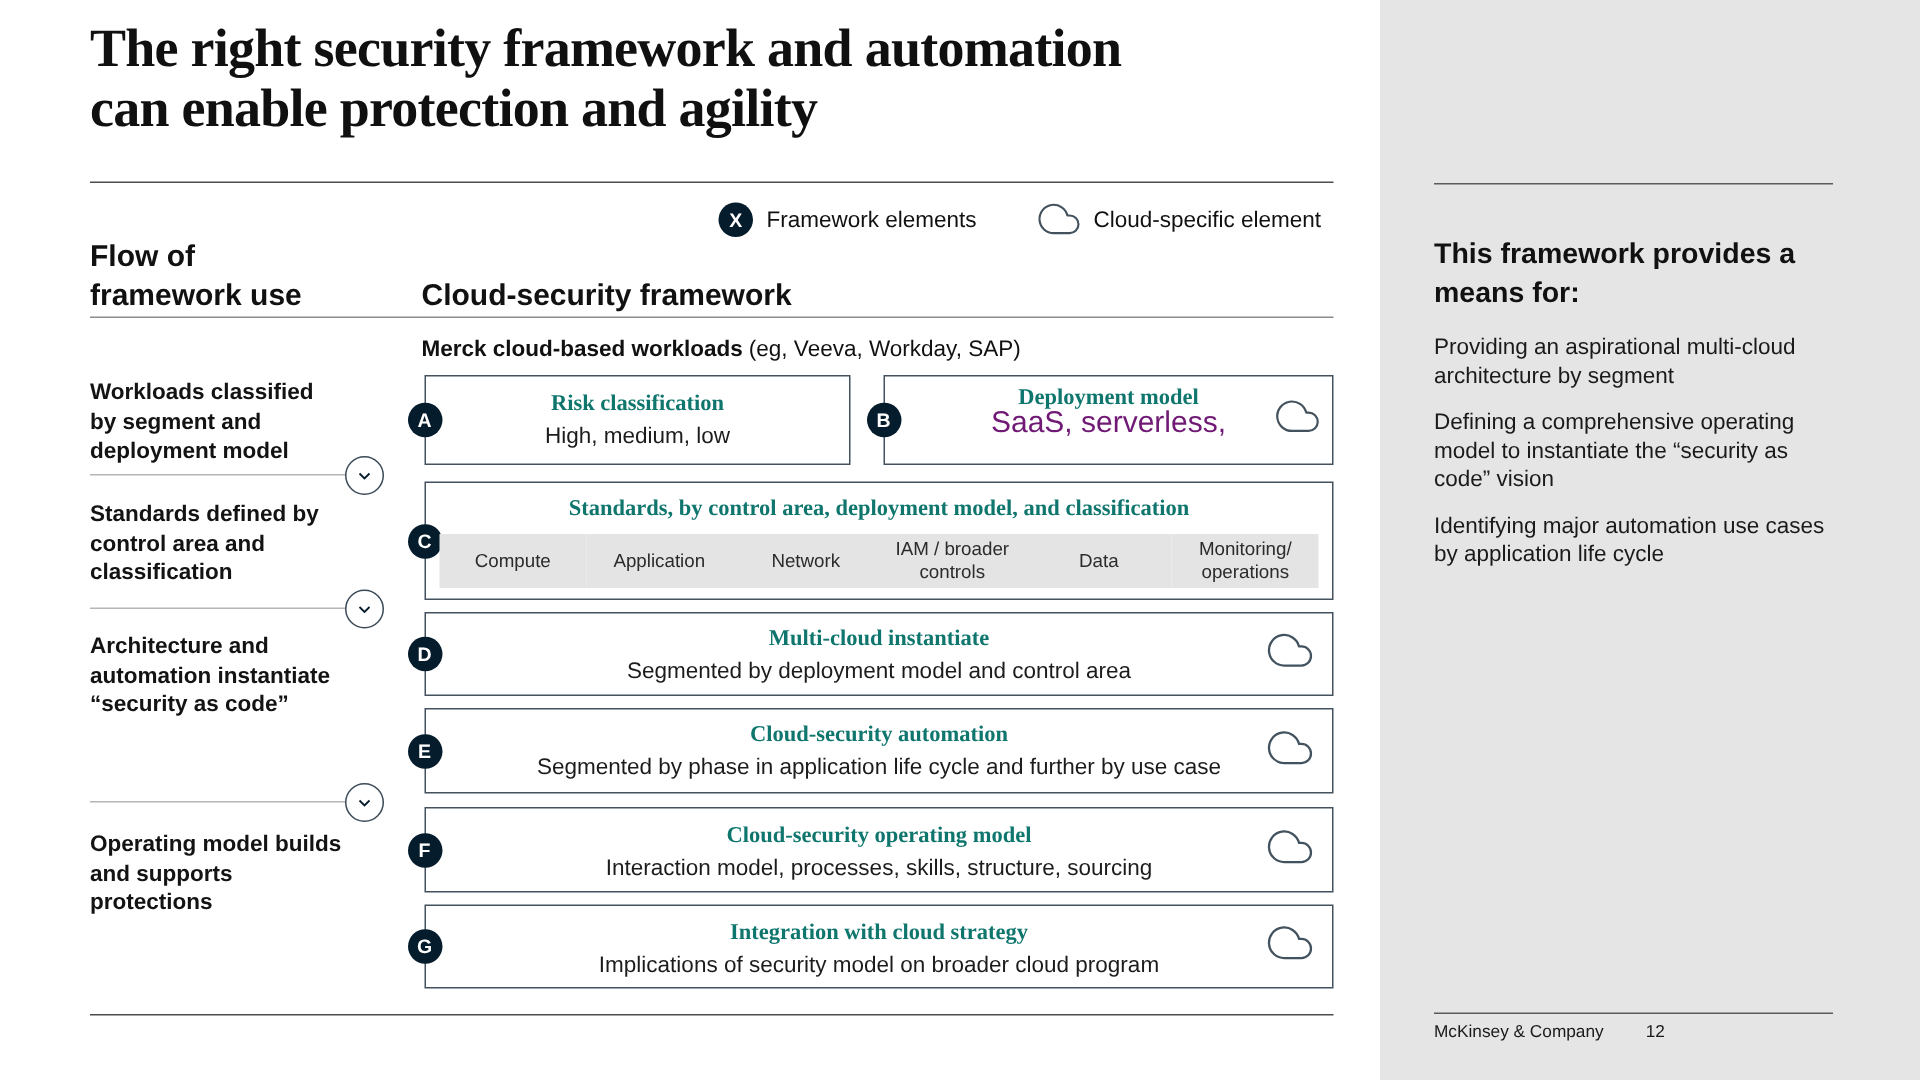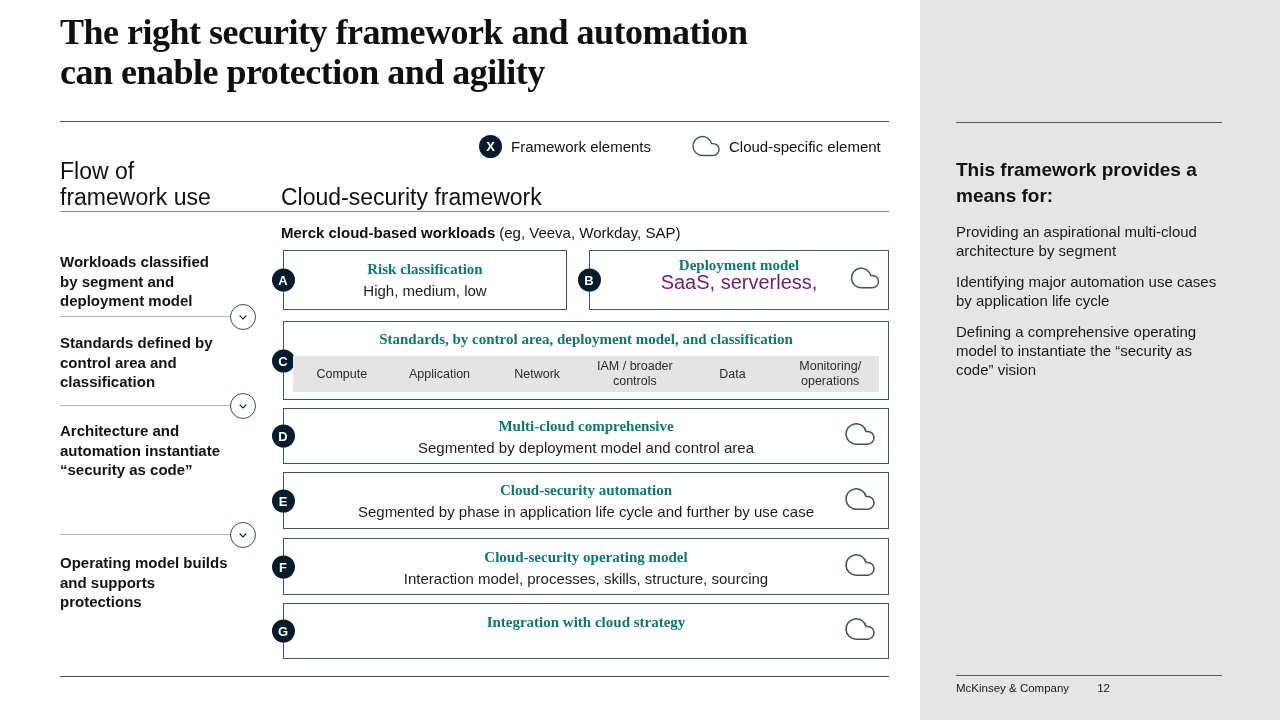--- a/index.html
+++ b/index.html
@@ -22,21 +22,21 @@
   .rule-light{border-top:1px solid #b5b5b5;}
 
   
   .legend-label{font-size:15px;color:#111;}
   .badge{
     width:23px;height:23px;border-radius:50%;background:#051c2c;color:#fff;
     font-weight:bold;font-size:13px;display:flex;align-items:center;justify-content:center;
   }
 
   
-  .col-header{font-weight:normal;font-size:23px;line-height:26px;color:#111;}
+  .col-header{font-weight:bold;font-size:20px;line-height:26px;color:#111;}
 
   
   .flow-item{font-weight:bold;font-size:15px;line-height:19.5px;color:#131313;width:168px;}
   .chev-circle{
     width:26px;height:26px;border-radius:50%;background:#fff;border:1px solid #3c4a57;
     display:flex;align-items:center;justify-content:center;box-sizing:border-box;
   }
 
   
   .fw-box{
@@ -154,21 +154,21 @@
     <div class="chip">Application</div>
     <div class="chip">Network</div>
     <div class="chip">IAM / broader controls</div>
     <div class="chip">Data</div>
     <div class="chip">Monitoring/ operations</div>
   </div>
 </div>
 
 <div class="abs fw-box" style="left:283px;top:408px;width:606px;height:56px;padding-top:7px;">
   <div class="badge letter">D</div>
-  <div class="box-title">Multi-cloud comprehensive</div>
+  <div class="box-title">Multi-cloud instantiate</div>
   <div class="box-sub">Segmented by deployment model and control area</div>
   <div class="cloud-right">
     <svg width="38" height="28" viewBox="0 0 24 22">
         <path d="M18 9h-1.26A8 8 0 1 0 9 19h9a5 5 0 0 0 0-10z" fill="#fff" stroke="#42525e" stroke-width="1.2" stroke-linejoin="round"></path>
       </svg>
   </div>
 </div>
 
 <div class="abs fw-box" style="left:283px;top:472px;width:606px;height:57px;padding-top:7px;">
   <div class="badge letter">E</div>
@@ -188,33 +188,34 @@
   <div class="cloud-right">
     <svg width="38" height="28" viewBox="0 0 24 22">
         <path d="M18 9h-1.26A8 8 0 1 0 9 19h9a5 5 0 0 0 0-10z" fill="#fff" stroke="#42525e" stroke-width="1.2" stroke-linejoin="round"></path>
       </svg>
   </div>
 </div>
 
 <div class="abs fw-box" style="left:283px;top:603px;width:606px;height:56px;padding-top:8px;">
   <div class="badge letter">G</div>
   <div class="box-title">Integration with cloud strategy</div>
+  <div class="box-sub">Implications of security model on broader cloud program</div>
   <div class="cloud-right">
     <svg width="38" height="28" viewBox="0 0 24 22">
         <path d="M18 9h-1.26A8 8 0 1 0 9 19h9a5 5 0 0 0 0-10z" fill="#fff" stroke="#42525e" stroke-width="1.2" stroke-linejoin="round"></path>
       </svg>
   </div>
 </div>
 
 <div class="abs sidebar">
   <div class="abs rule" style="left:36px;top:122px;width:266px;border-top:1px solid #5a5a5a;"></div>
   <div class="abs sb-heading" style="left:36px;top:157px;width:270px;">This framework provides a means for:</div>
   <div class="abs" style="left:36px;top:222px;width:266px;">
     <p class="sb-para">Providing an aspirational multi-cloud architecture by segment</p>
+    <p class="sb-para">Defining a comprehensive operating model to instantiate the “security as code” vision</p>
     <p class="sb-para">Identifying major automation use cases by application life cycle</p>
-    <p class="sb-para">Defining a comprehensive operating model to instantiate the “security as code” vision</p>
   </div>
   <div class="abs rule" style="left:36px;top:675px;width:266px;border-top:1px solid #5a5a5a;"></div>
   <div class="abs footer-row" style="left:36px;top:682px;width:266px;">
     <span>McKinsey &amp; Company</span>
     <span>12</span>
   </div>
 </div>
 
 </body></html>

